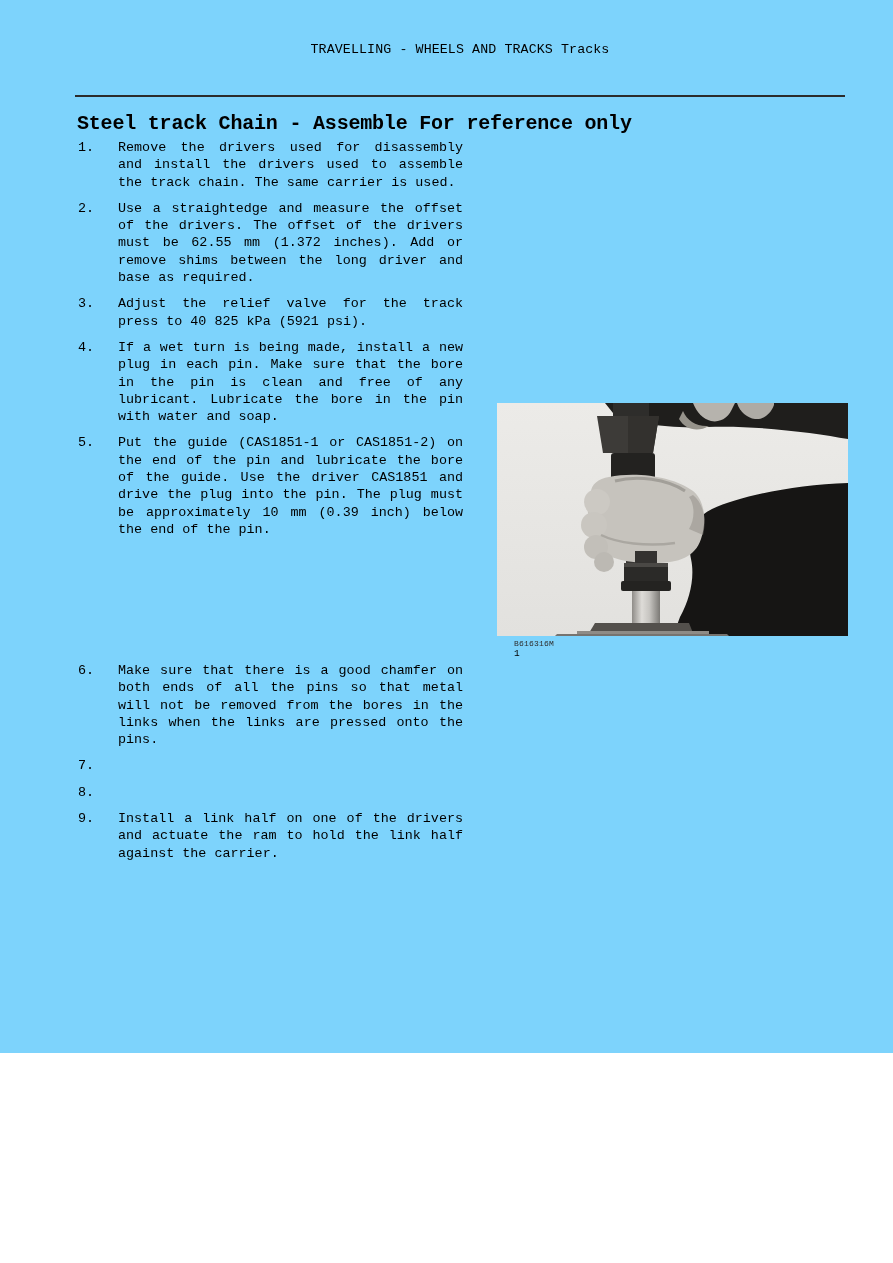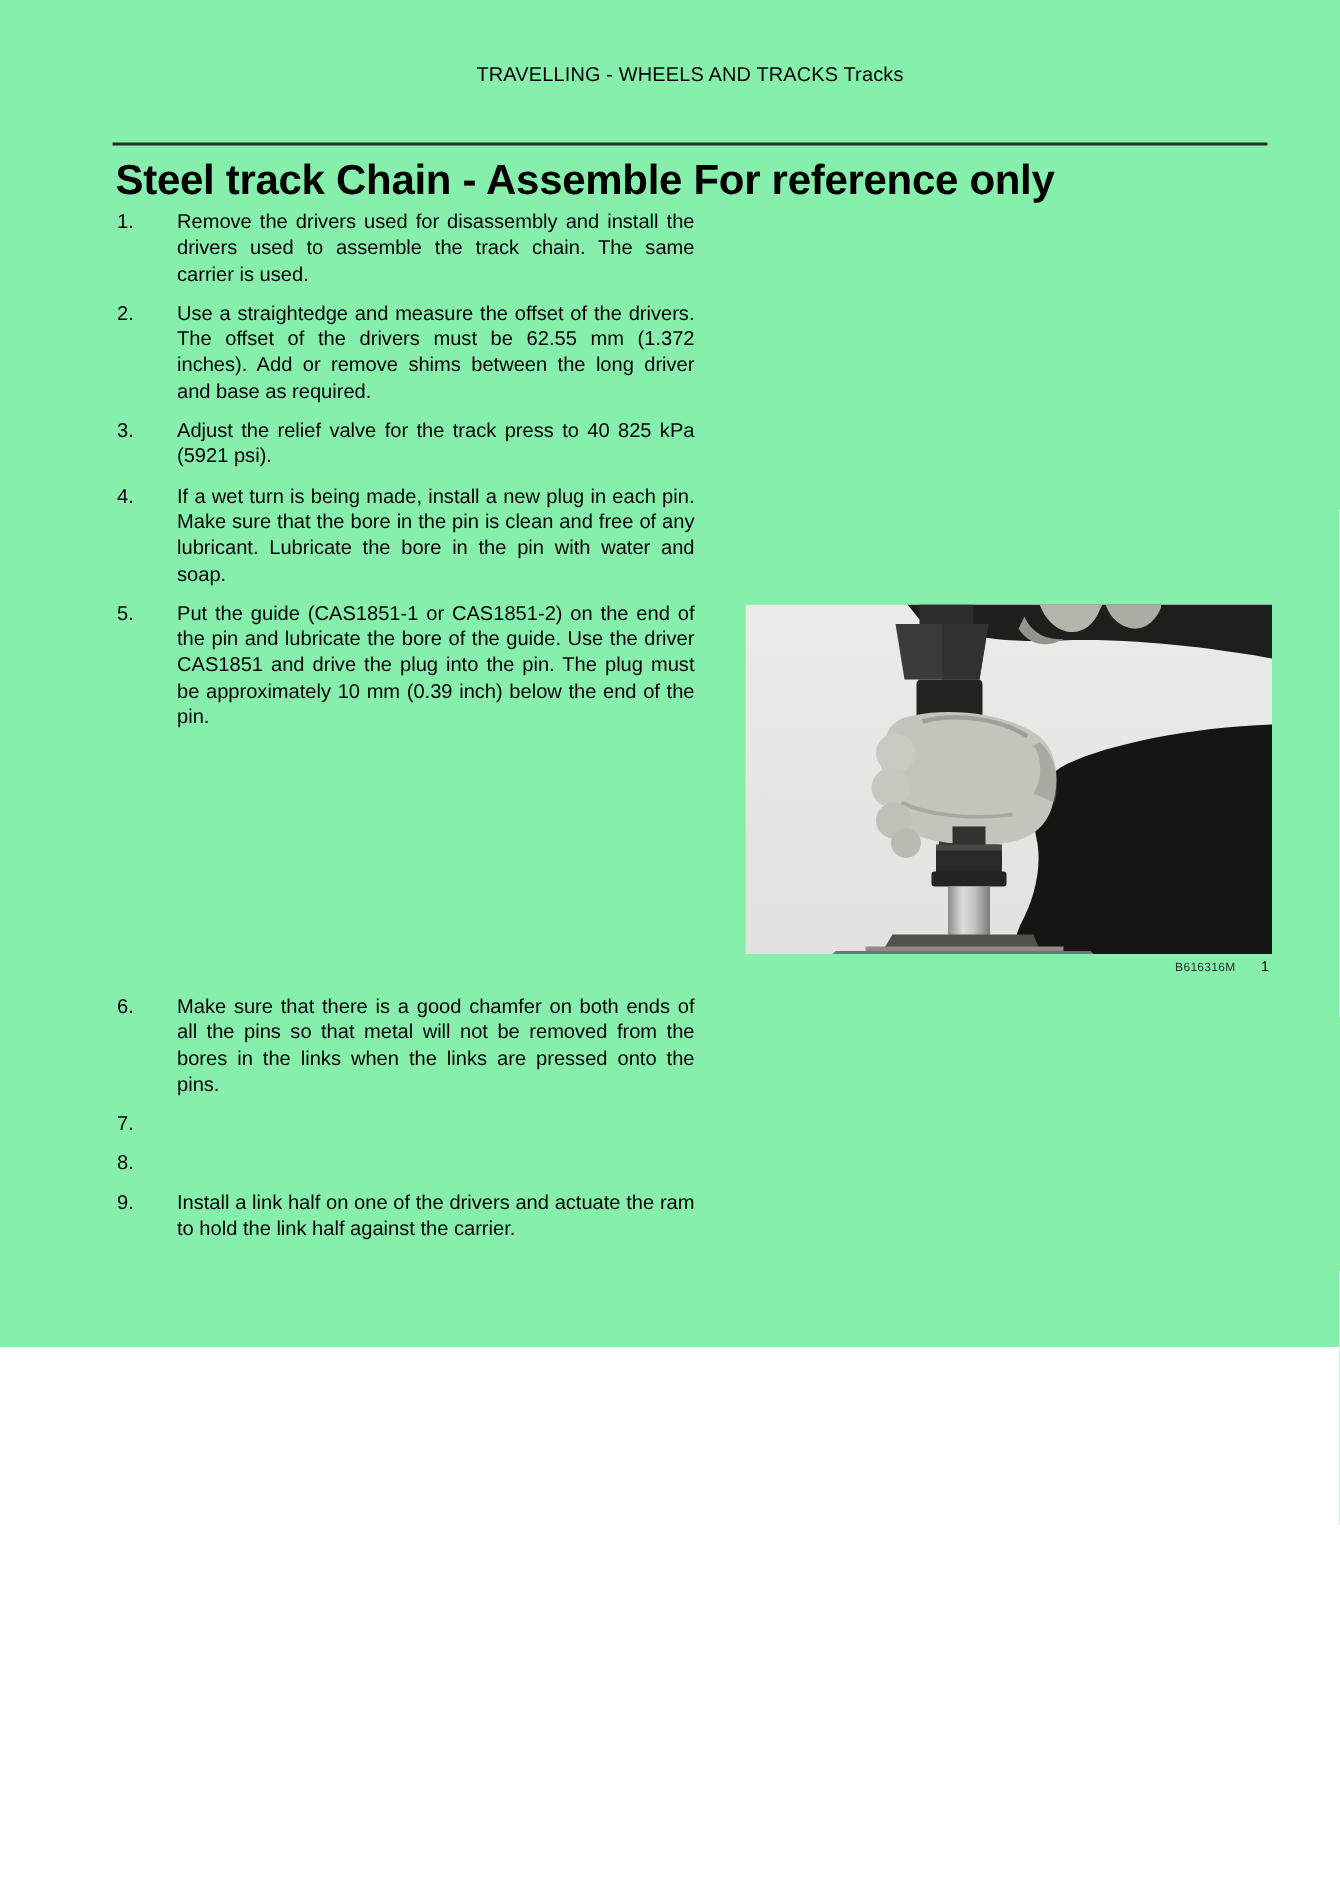--- a/index.html
+++ b/index.html
@@ -1,47 +1,47 @@
 <!DOCTYPE html>
 <html><head>
 <meta charset="utf-8">
 <style>
   html,body { margin:0; padding:0; background:#ffffff; }
   .page {
     position:relative;
-    width:893px; height:898px;
-    background:#86efac;
-    font-family:Liberation Sans, sans-serif;
+    width:893px; height:1053px;
+    background:#7dd3fc;
+    font-family:Liberation Mono, monospace;
     color:#000;
     overflow:hidden;
   }
   .running-head {
     position:absolute; left:75px; top:42px; width:770px;
     text-align:center; font-size:13.3px; letter-spacing:0.1px;
   }
   .head-rule {
     position:absolute; left:75px; top:95px; width:770px; height:2px;
     background:#2b2b2b;
   }
   .page-title {
-    position:absolute; left:77px; top:85px; width:780px;
-    font-size:28px; font-weight:bold; letter-spacing:-0.2px;
+    position:absolute; left:77px; top:99px; width:780px;
+    font-size:20px; font-weight:bold; letter-spacing:-0.2px;
     white-space:nowrap;
   }
   .steps { position:absolute; left:78px; width:385px; }
   .steps-a { top:139px; }
   .steps-b { top:662px; }
   .step { display:flex; margin-bottom:9px; font-size:13.4px; line-height:17.3px; }
   .step-num { width:40px; flex:none; }
   .step-text { flex:1; text-align:justify; }
   .figure { position:absolute; left:497px; top:403px; width:351px; }
   .figure svg { display:block; width:351px; height:233px; }
   .fig-caption {
     display:flex; justify-content:flex-end; align-items:baseline;
-    margin-top:3px; padding-right:2px;
+    margin-top:3px; padding-right:2px;flex-direction:column;
   }
   .fig-code { font-size:8px; color:#2e2e2e; letter-spacing:0.2px; }
   .fig-num { font-size:9.5px; color:#000; margin-left:17px; }
   .foot-rule {
     position:absolute; left:72px; top:1188px; width:774px; height:2px;
     background:#2b2b2b;
   }
   .foot-line1 {
     position:absolute; left:72px; top:1146px; width:774px;
     text-align:center; font-size:10.8px; letter-spacing:-0.1px;

